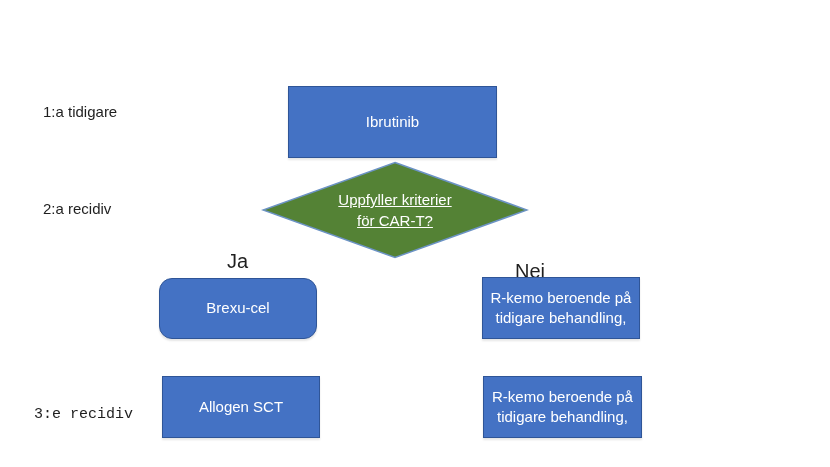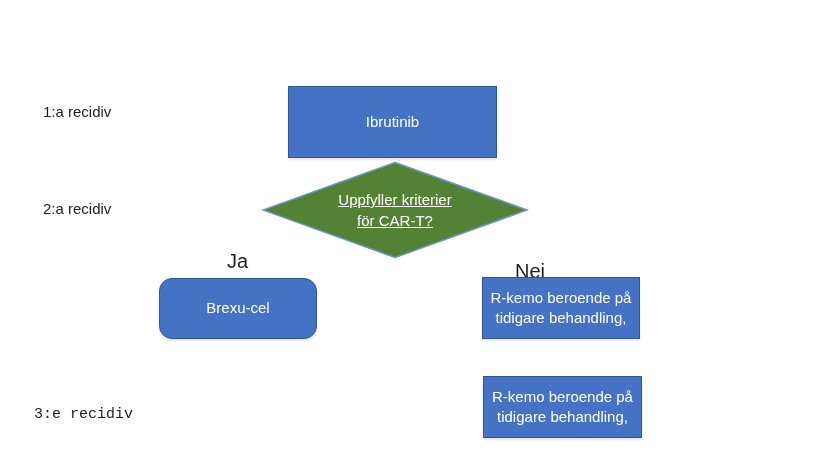--- a/index.html
+++ b/index.html
@@ -84,21 +84,21 @@
     line-height: 1.4;
     white-space: pre-line;
     text-decoration: underline;
   }
 </style>
 </head>
 <body>
 
 <div class="slide">
 
-  <div class="row-label row-label-1">1:a recidiv</div>
+  <div class="row-label row-label-1">1:a tidigare</div>
 
   <div class="node-box node-ibrutinib">Ibrutinib</div>
 
   <div class="row-label row-label-2">2:a recidiv</div>
 
   <div class="decision">
     <svg width="268" height="98" viewBox="0 0 268 98" aria-hidden="true">
       <polygon class="diamond-shape" points="134,1.5 266,49 134,96.5 2,49"></polygon>
     </svg>
     <div class="decision-text">Uppfyller kriterier
@@ -109,17 +109,18 @@
 
   <div class="branch-label branch-label-no">Nej</div>
 
   <div class="node-box node-brexu">Brexu-cel</div>
 
   <div class="node-box node-rkemo-1">R-kemo beroende på
 tidigare behandling,</div>
 
   <div class="row-label row-label-3">3:e recidiv</div>
 
+  <div class="node-box node-allogen">Allogen SCT</div>
 
   <div class="node-box node-rkemo-2">R-kemo beroende på
 tidigare behandling,</div>
 
 </div>
 
 </body></html>

